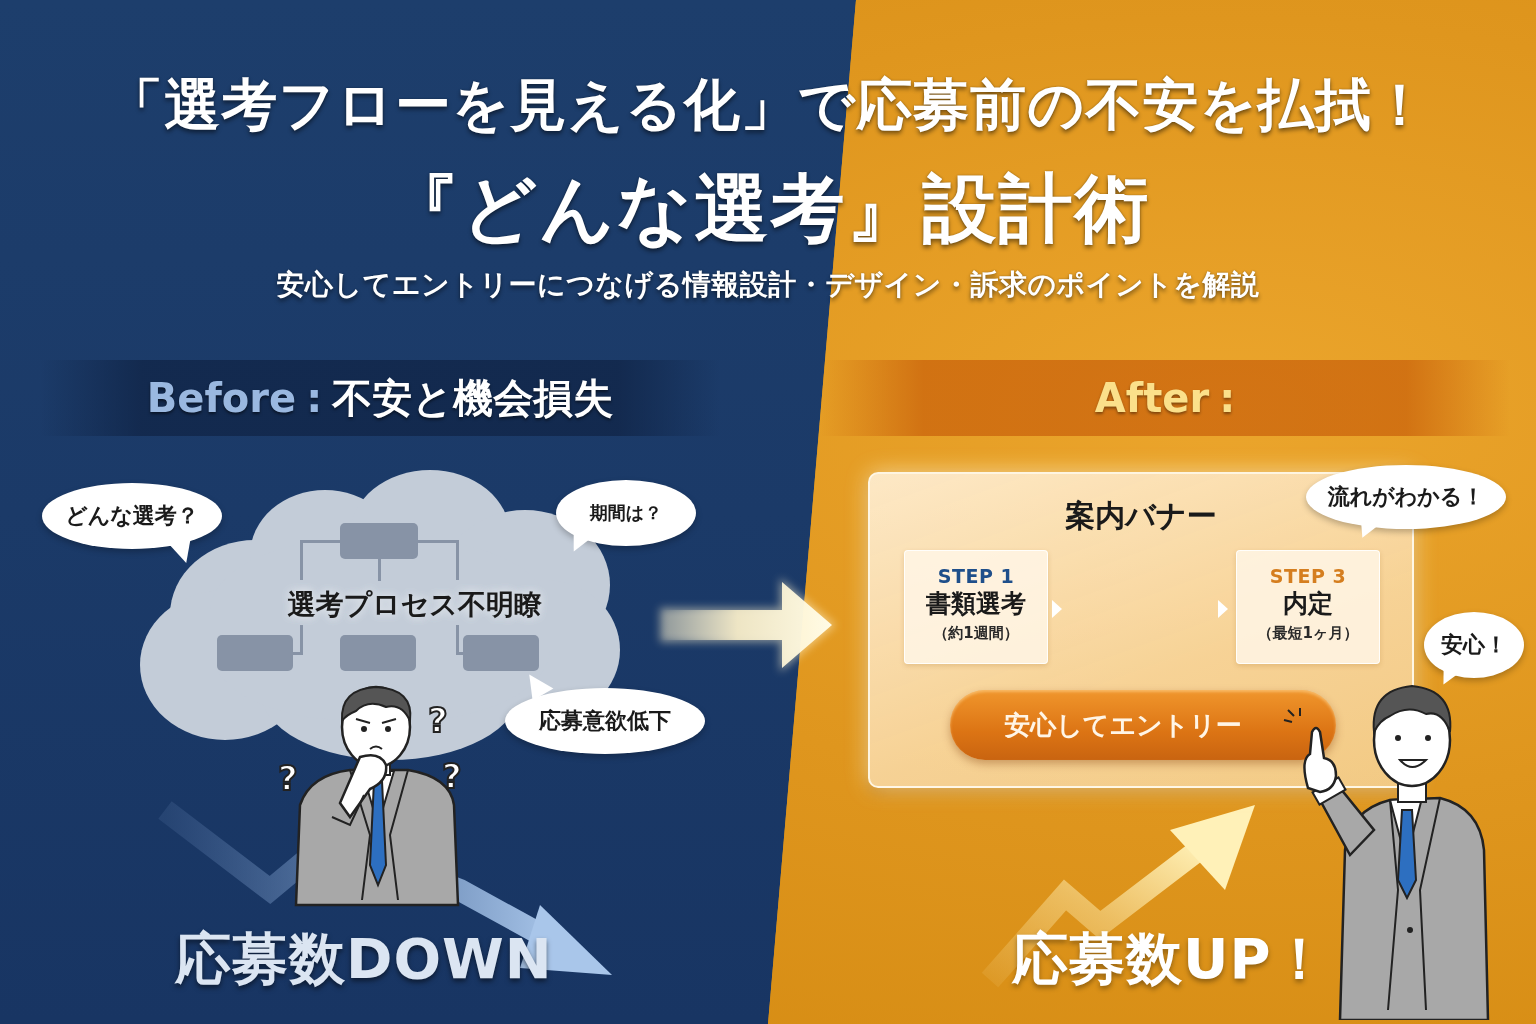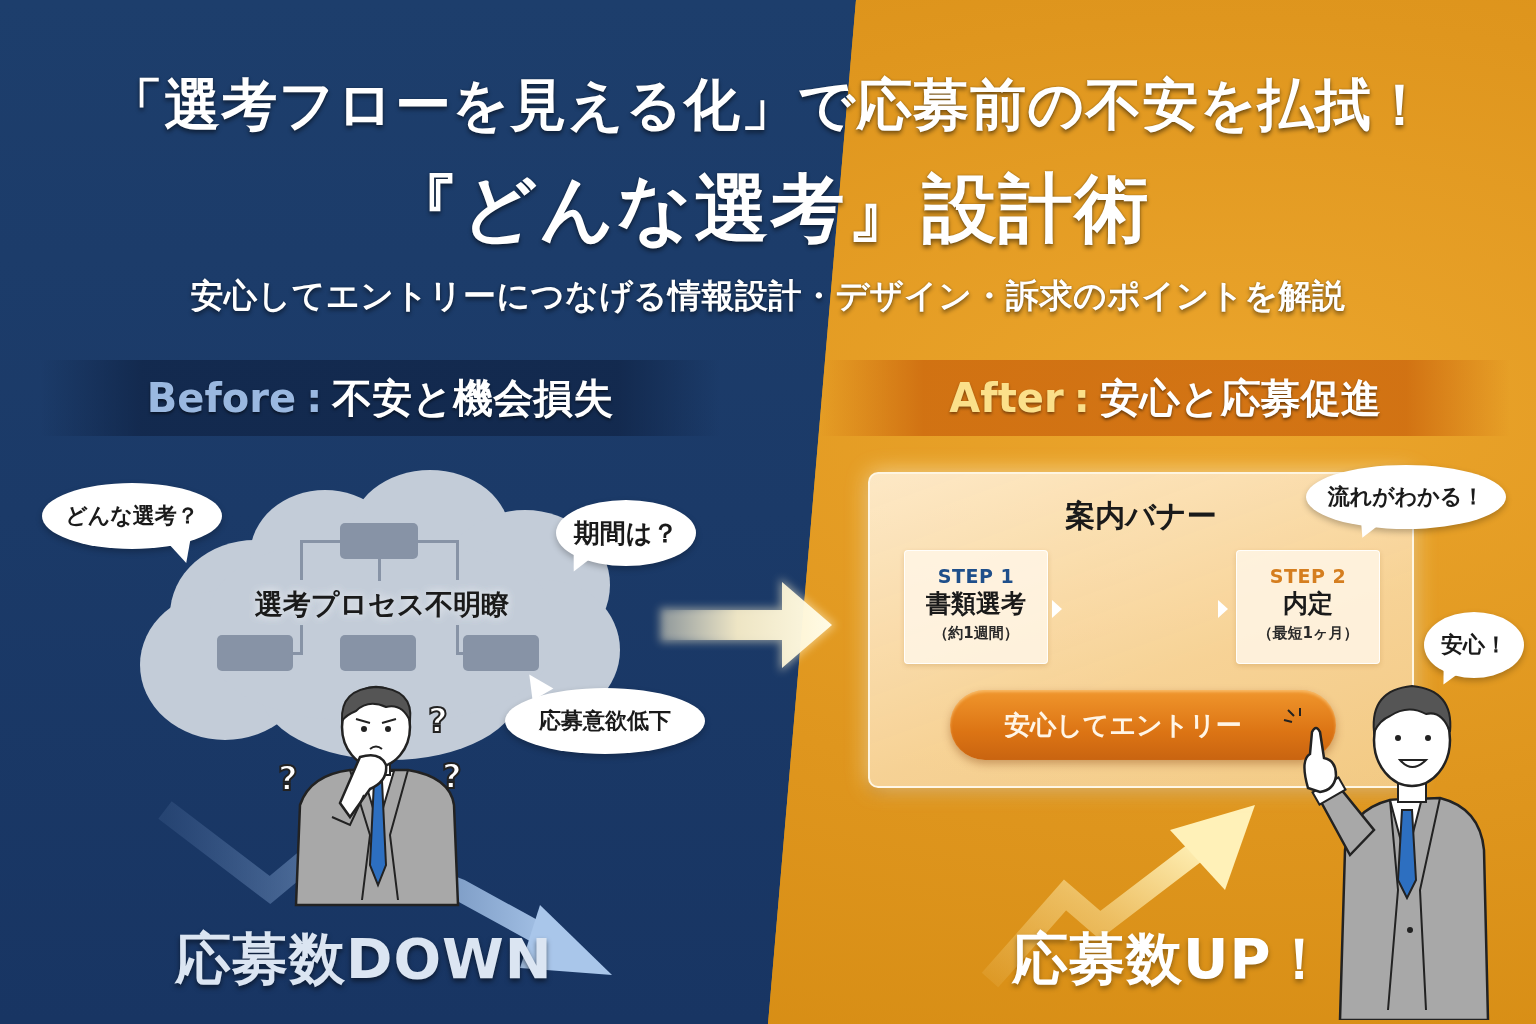--- a/index.html
+++ b/index.html
@@ -21,21 +21,21 @@
   }
   .abs { position: absolute; }
   .title1, .title2, .subtitle {
     position: absolute; left: 0; width: 100%; text-align: center;
     color: #fff; font-weight: bold;
     text-shadow: 0 3px 4px rgba(0,0,0,.45), 0 0 2px rgba(0,0,0,.3);
     white-space: nowrap;
   }
   .title1 { top: 68px; font-size: 56px; letter-spacing: 1px; }
   .title2 { top: 160px; font-size: 74px; letter-spacing: 2px; }
-  .subtitle { top: 274px; font-size: 33px; letter-spacing: 0.5px; }
+  .subtitle { top: 266px; font-size: 28px; letter-spacing: 0.5px; }
 
   .section-band {
     position: absolute; top: 360px; height: 76px;
     display: flex; align-items: center; justify-content: center;
     font-weight: bold; font-size: 40px; white-space: nowrap;
   }
   .band-before {
     left: 40px; width: 680px;
     background: linear-gradient(90deg, rgba(16,36,70,0) 0%, rgba(16,36,70,.75) 15%, rgba(16,36,70,.75) 85%, rgba(16,36,70,0) 100%);
   }
@@ -46,21 +46,21 @@
   .band-key-before { color: #9ab8e0; text-shadow: 0 2px 3px rgba(0,0,0,.5); }
   .band-key-after { color: #fbe08a; text-shadow: 0 2px 3px rgba(0,0,0,.4); }
   .band-text { color: #fff; text-shadow: 0 2px 3px rgba(0,0,0,.5); margin-left: 10px; }
 
   
   .cloud { position: absolute; left: 140px; top: 470px; width: 480px; height: 290px; }
   .cloud .puff { position: absolute; background: #c3ccd8; border-radius: 50%; }
   .flow-box { position: absolute; background: #8793a6; border-radius: 5px; }
   .flow-line { position: absolute; background: #8793a6; }
   .cloud-label {
-    position: absolute; left: 222px; top: 586px; width: 320px; text-align: center;
+    position: absolute; left: 222px; top: 586px; width: 320px; text-align: right;
     font-size: 28px; font-weight: bold; color: #1a1a1a;
     text-shadow: 0 0 8px #dfe4ea, 0 0 8px #dfe4ea;
   }
 
   .bubble {
     position: absolute; background: #fff; border-radius: 50%;
     display: flex; align-items: center; justify-content: center;
     font-weight: bold; color: #1a1a1a; white-space: nowrap;
     box-shadow: 0 3px 6px rgba(0,0,0,.25);
   }
@@ -133,21 +133,20 @@
 <div class="subtitle">安心してエントリーにつなげる情報設計・デザイン・訴求のポイントを解説</div>
 
 <div class="section-band band-before">
   <span class="band-key-before">Before</span>
   <span class="band-key-before" style="margin-left:10px">:</span>
   <span class="band-text">不安と機会損失</span>
 </div>
 <div class="section-band band-after">
   <span class="band-key-after">After</span>
   <span class="band-key-after" style="margin-left:10px">:</span>
-  <span class="band-text">安心と応募促進</span>
 </div>
 
 <svg class="abs" style="left:0;top:740px" width="640" height="240">
   <defs>
     <linearGradient id="dg" x1="0" y1="0" x2="1" y2="0">
       <stop offset="0" stop-color="#6f8fbf" stop-opacity="0.15"></stop>
       <stop offset="0.5" stop-color="#8fb0db" stop-opacity="0.6"></stop>
       <stop offset="1" stop-color="#a9c6ea" stop-opacity="1"></stop>
     </linearGradient>
   </defs>
@@ -178,21 +177,21 @@
 <div class="flow-line" style="left:456px;top:652px;width:10px;height:3px"></div>
 <div class="flow-box" style="left:217px;top:635px;width:76px;height:36px"></div>
 <div class="flow-box" style="left:340px;top:635px;width:76px;height:36px"></div>
 <div class="flow-box" style="left:463px;top:635px;width:76px;height:36px"></div>
 <div class="cloud-label">選考プロセス不明瞭</div>
 
 <div class="bubble" style="left:42px;top:483px;width:180px;height:66px;font-size:22px">
   <span>どんな選考？</span>
   <span class="tail" style="left:130px;top:56px;border-left:10px solid transparent;border-right:14px solid transparent;border-top:24px solid #fff;transform:rotate(-20deg)"></span>
 </div>
-<div class="bubble" style="left:556px;top:500px;width:140px;height:66px;font-size:26px">
+<div class="bubble" style="left:556px;top:480px;width:140px;height:66px;font-size:18px">
   <span>期間は？</span>
   <span class="tail" style="left:10px;top:48px;border-left:14px solid transparent;border-right:10px solid transparent;border-top:24px solid #fff;transform:rotate(30deg)"></span>
 </div>
 <div class="bubble" style="left:505px;top:688px;width:200px;height:66px;font-size:22px">
   <span>応募意欲低下</span>
   <span class="tail" style="left:20px;top:-16px;border-left:10px solid transparent;border-right:14px solid transparent;border-bottom:24px solid #fff;transform:rotate(-30deg)"></span>
 </div>
 
 <svg class="abs" style="left:290px;top:685px" width="175" height="225">
 
@@ -254,21 +253,21 @@
   <div class="step" style="left:34px">
     <div class="step-num" style="color:#1f4f8a">STEP 1</div>
     <div class="step-name">書類選考</div>
     <div class="step-detail">（約1週間）</div>
   </div>
   <div class="step-arrow" style="left:182px"></div>
 
   <div class="step-arrow" style="left:348px"></div>
 
   <div class="step" style="left:366px">
-    <div class="step-num" style="color:#d57e1f">STEP 2</div>
+    <div class="step-num" style="color:#d57e1f">STEP 3</div>
     <div class="step-name">内定</div>
     <div class="step-detail">（最短1ヶ月）</div>
   </div>
 
   <div class="cta">
     <span>安心してエントリー</span>
   </div>
 </div>
 
 <div class="bubble" style="left:1306px;top:465px;width:200px;height:64px;font-size:22px">

